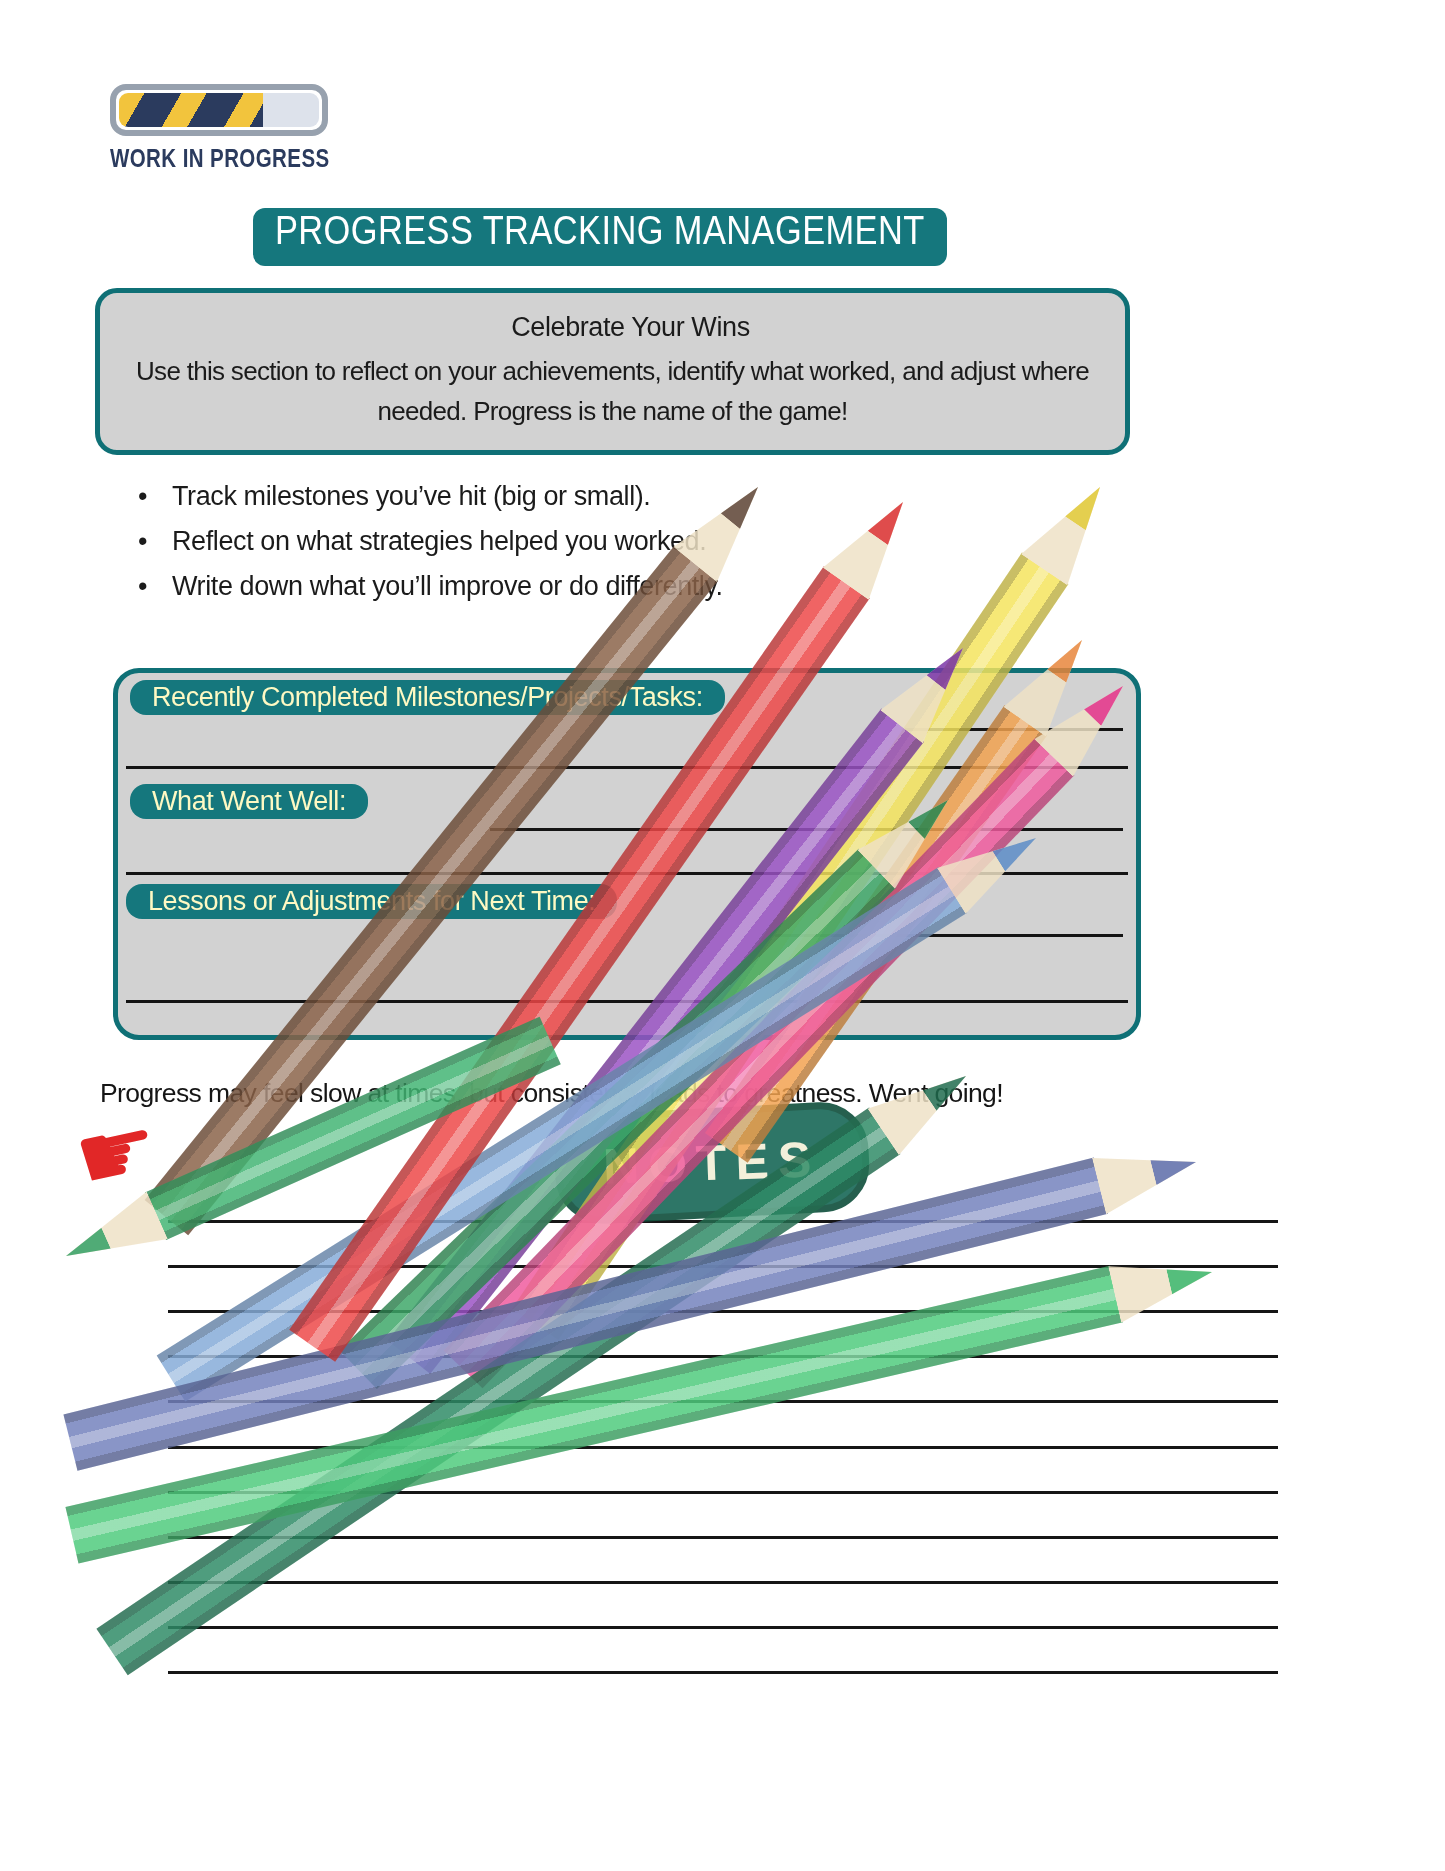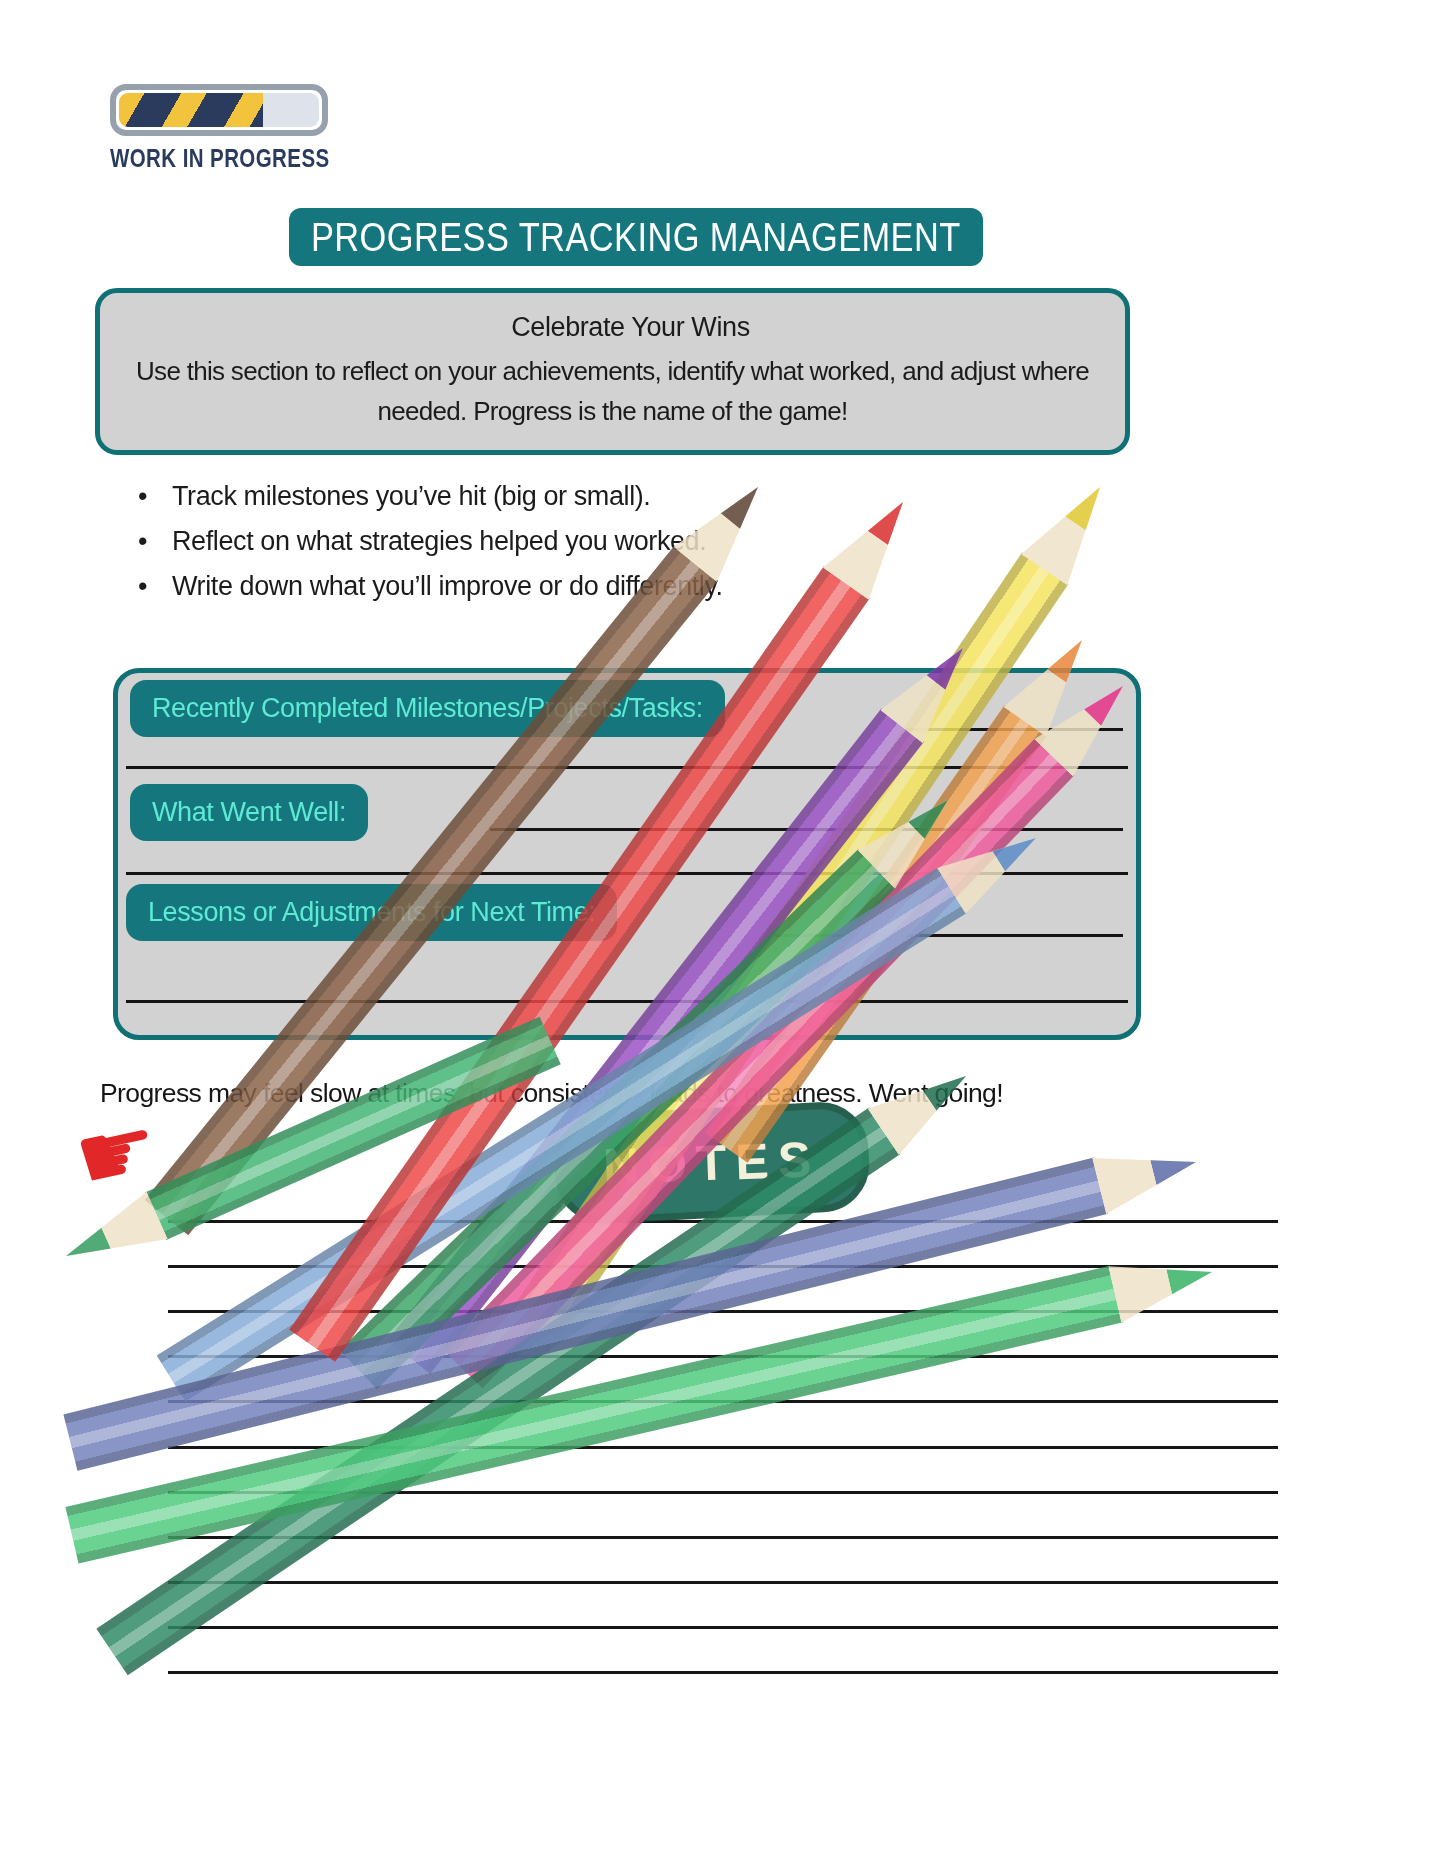--- a/index.html
+++ b/index.html
@@ -12,43 +12,43 @@
             padding:3px;box-sizing:border-box;}
   .logo-fill{width:100%;height:100%;border-radius:9px;overflow:hidden;display:flex;}
   .logo-stripes{width:72%;height:100%;
      background:repeating-linear-gradient(120deg,#f2c43d 0 22px,#2b3b5e 22px 54px);}
   .logo-rest{flex:1;background:#dde2eb;}
   .logo-text{margin-top:8px;font-weight:bold;font-size:25px;color:#2b3b5e;white-space:nowrap;
              letter-spacing:.5px;transform:scaleX(.82);transform-origin:left center;}
 
   
   .title-pill{position:absolute;left:253px;top:208px;width:694px;height:58px;background:#15777d;
-              border-radius:12px;display:flex;align-items:center;justify-content:center;margin-left:36px;}
+              border-radius:12px;display:flex;align-items:flex-start;justify-content:center;}
   .title-pill span{color:#ffffff;font-size:40px;white-space:nowrap;transform:scaleX(.86);
                    letter-spacing:.5px;font-weight:500;}
 
   
   .intro-box{position:absolute;left:95px;top:288px;width:1035px;height:167px;background:#d2d2d2;
              border:5px solid #0f7076;border-radius:22px;box-sizing:border-box;
              display:flex;flex-direction:column;align-items:center;justify-content:center;
              text-align:center;padding:8px 16px;}
   .intro-head{font-size:27px;letter-spacing:-.4px;margin-bottom:8px;margin-left:36px;}
   .intro-body{font-size:26px;letter-spacing:-.7px;line-height:40px;max-width:1015px;}
 
   
   .bullets{position:absolute;left:138px;top:480px;width:900px;}
   .bullet{display:flex;align-items:flex-start;margin-bottom:12px;font-size:27px;
           letter-spacing:-.4px;line-height:33px;}
   .bullet .dot{width:34px;font-size:27px;}
 
   
   .form-box{position:absolute;left:113px;top:668px;width:1028px;height:372px;background:#d2d2d2;
             border:5px solid #0f7076;border-radius:26px;box-sizing:border-box;}
-  .pill{position:absolute;background:#15777d;color:#5eead4;border-radius:16px;
-        font-size:27px;letter-spacing:-.4px;padding:13px 22px;white-space:nowrap;}
+  .pill{position:absolute;background:#15777d;color:#fef9c3;border-radius:16px;
+        font-size:27px;letter-spacing:-.4px;padding:2px 22px;white-space:nowrap;}
   .pill-1{left:130px;top:680px;}
   .pill-2{left:130px;top:784px;}
   .pill-3{left:126px;top:884px;}
   .fline{position:absolute;height:3px;background:#141414;}
 
   
   .quote{position:absolute;left:100px;top:1078px;font-size:26.5px;letter-spacing:-.6px;
          white-space:nowrap;color:#151515;}
 
   

